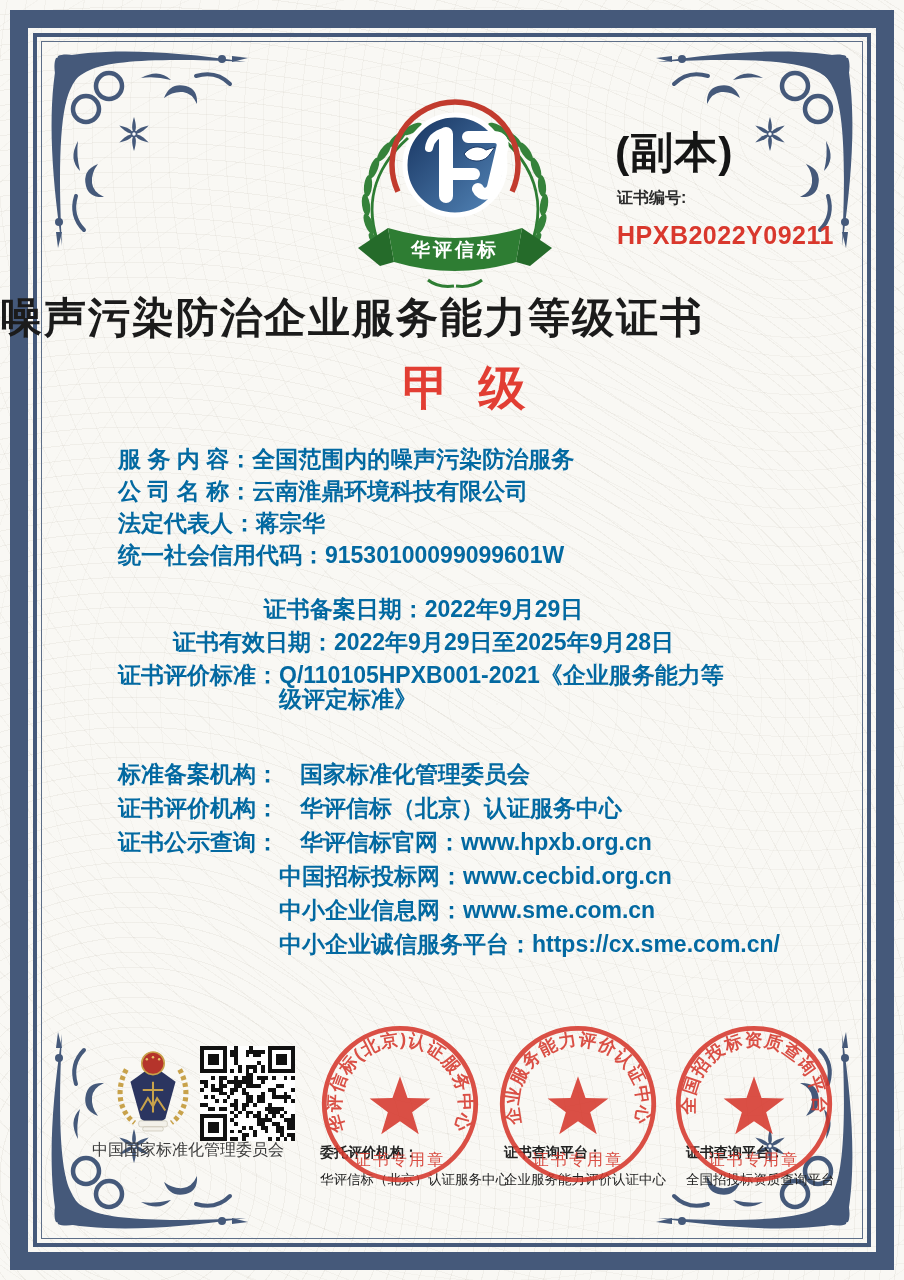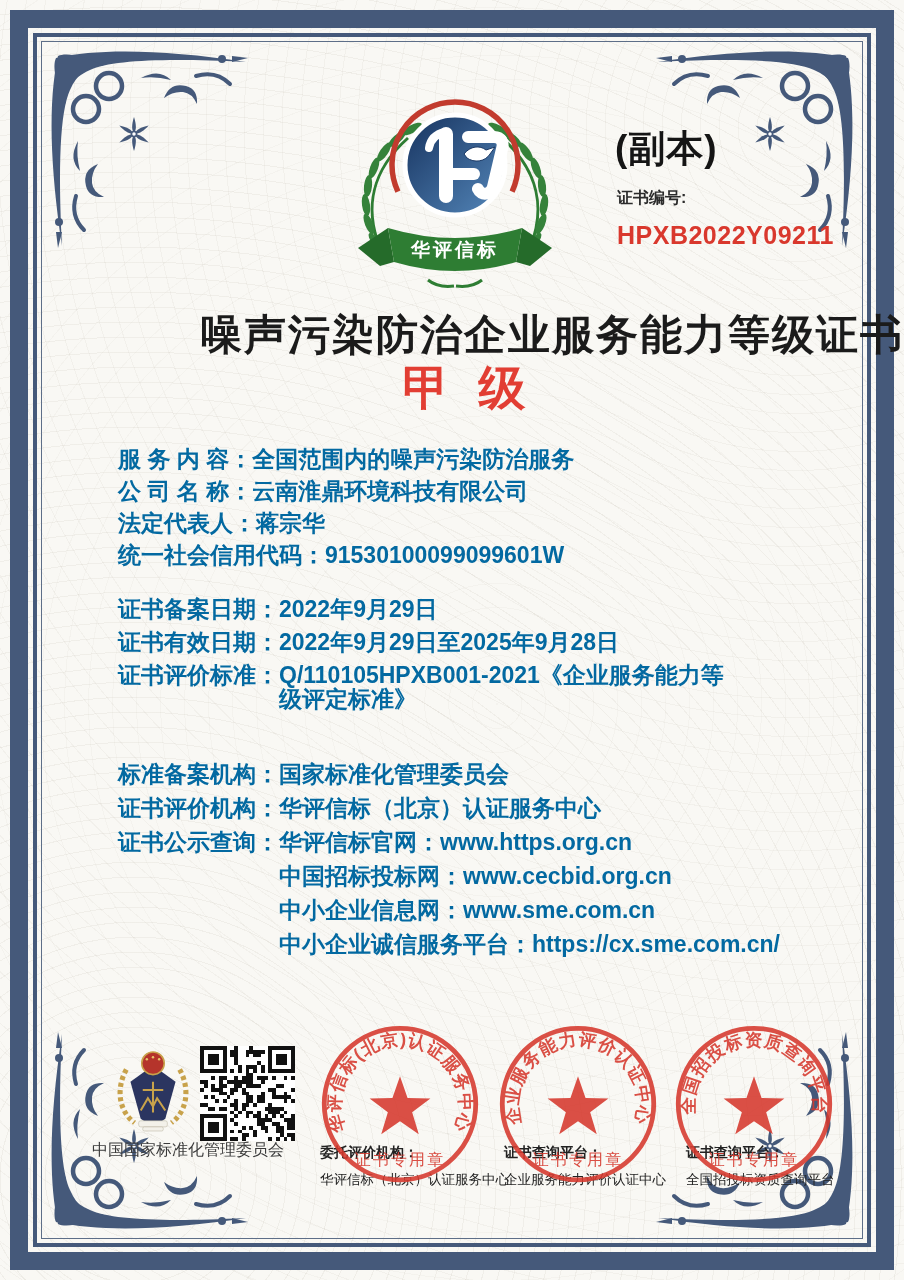--- a/index.html
+++ b/index.html
@@ -20,34 +20,34 @@
   .band{position:absolute;inset:10px;border:18px solid #45597a;}
   .line-med{position:absolute;inset:33px;border:4px solid #45597a;}
   .line-thin{position:absolute;inset:41px;border:1px solid #5d6e88;}
   .corner{position:absolute;width:205px;height:205px;}
   .c-tl{left:46px;top:46px;}
   .c-tr{right:46px;top:46px;transform:scaleX(-1);}
   .c-bl{left:46px;bottom:46px;transform:scaleY(-1);}
   .c-br{right:46px;bottom:46px;transform:scale(-1,-1);}
   
   .logo{position:absolute;left:350px;top:90px;width:210px;height:200px;}
-  .copy-label{position:absolute;left:615px;top:124px;font-size:37px;font-weight:700;color:#151515;letter-spacing:1px;}
+  .copy-label{position:absolute;left:615px;top:124px;font-size:43px;font-weight:700;color:#151515;letter-spacing:1px;}
   .certno-label{position:absolute;left:617px;top:188px;font-size:16px;font-weight:700;color:#2b2b2b;}
   .certno-value{position:absolute;left:617px;top:221px;font-size:25px;font-weight:700;color:#d9382d;letter-spacing:.5px;}
   
-  .title{position:absolute;left:0;top:307px;width:100%;text-align:right;font-size:42px;font-weight:800;color:#1b1b1b;letter-spacing:2px;}
+  .title{position:absolute;left:0;top:290px;width:100%;text-align:left;font-size:42px;font-weight:800;color:#1b1b1b;letter-spacing:2px;}
   .grade{position:absolute;left:0;top:357px;width:100%;text-align:center;font-size:47px;font-weight:800;color:#e23e33;letter-spacing:8px;margin-left:16px;}
   
   .fields{position:absolute;left:118px;font-size:23px;font-weight:600;color:#0369a1;}
   .company-block{top:447px;}
   .cert-block{top:597px;}
   .orgs-block{top:762px;}
   .row{display:flex;line-height:24px;margin-bottom:8px;}
-  .cert-block .row{margin-bottom:9px;}
-  .orgs-block .row{margin-bottom:10px;}
+  .cert-block .row{margin-bottom:9px;justify-content:center;}
+  .orgs-block .row{margin-bottom:10px;gap:21px;}
   .row .lbl{white-space:pre;}
   .row .val{max-width:450px;}
   .orgs-block .row .val{max-width:560px;}
   .row.indent{padding-left:161px;}
   
   .badge{position:absolute;left:112px;top:1046px;width:82px;height:88px;}
   .qr{position:absolute;left:200px;top:1046px;width:95px;height:95px;}
   .committee{position:absolute;left:92px;top:1140px;width:218px;text-align:left;font-size:16px;font-weight:400;color:#3a3a3a;}
   .seal{position:absolute;width:160px;height:160px;opacity:.88;z-index:2;}
   .seal-1{left:320px;top:1023px;}
@@ -216,21 +216,21 @@
     <div class="row">
         <span class="lbl">标准备案机构：</span>
         <span class="val">国家标准化管理委员会</span>
       </div>
     <div class="row">
         <span class="lbl">证书评价机构：</span>
         <span class="val">华评信标（北京）认证服务中心</span>
       </div>
     <div class="row">
         <span class="lbl">证书公示查询：</span>
-        <span class="val">华评信标官网：www.https.org.cn</span>
+        <span class="val">华评信标官网：www.hpxb.org.cn</span>
       </div>
     <div class="row indent">
         <span class="val">中国招标投标网：www.cecbid.org.cn</span>
       </div>
     <div class="row indent">
         <span class="val">中小企业信息网：www.sme.com.cn</span>
       </div>
     <div class="row indent">
         <span class="val">中小企业诚信服务平台：https://cx.sme.com.cn/</span>
       </div>

